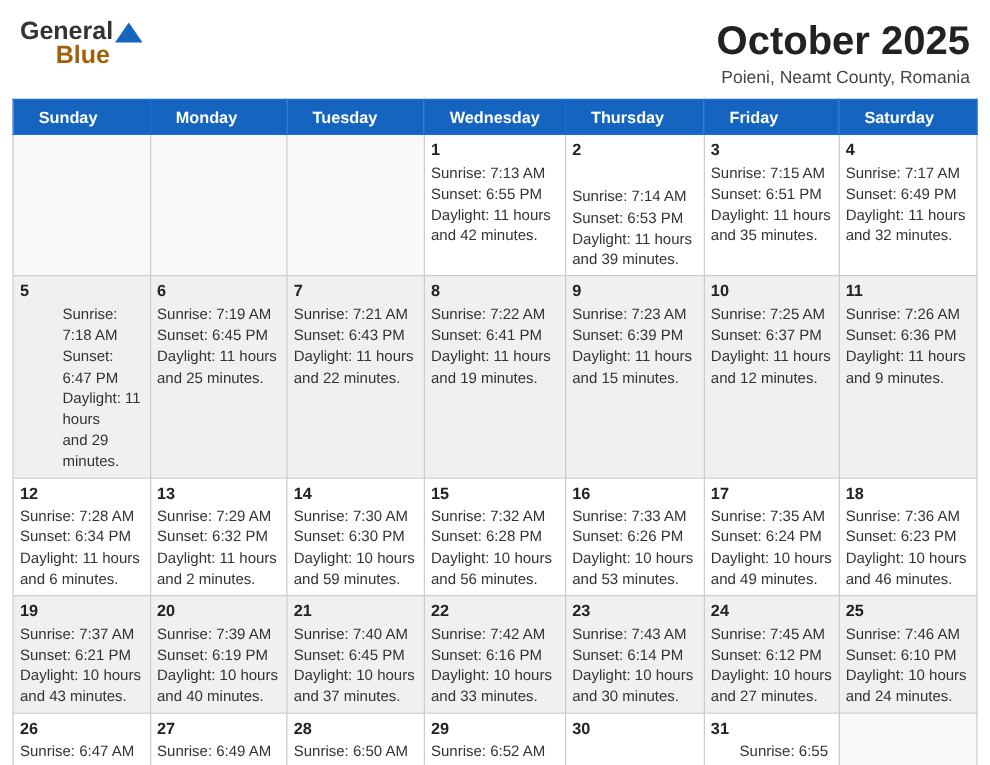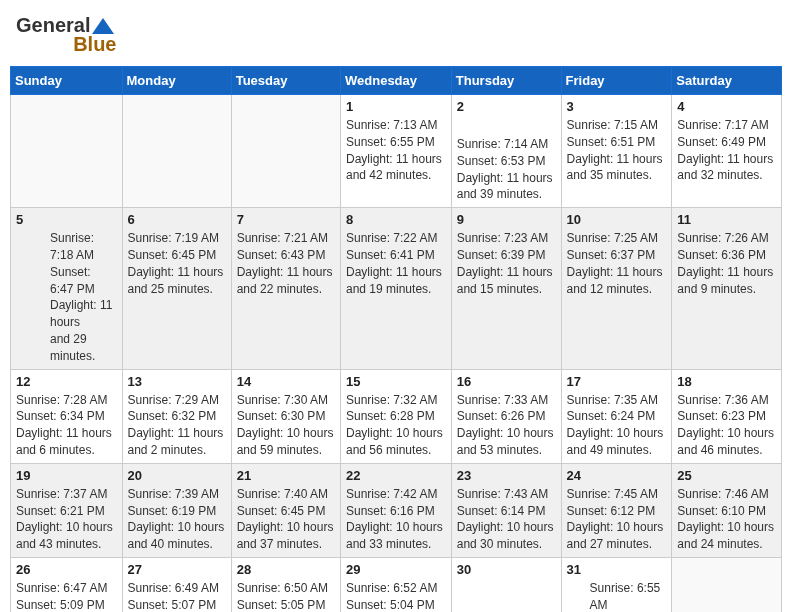--- a/index.html
+++ b/index.html
@@ -13,21 +13,21 @@
     .header-area {
       display: flex;
       justify-content: space-between;
       align-items: flex-start;
       margin-bottom: 6px;
       padding: 4px 6px;
     }
     .logo {
       display: flex;
       flex-direction: column;
-      align-items: flex-end;
+      align-items: center;
     }
     .title-area {
       text-align: right;
     }
     .month-title {
       font-size: 32px;
       font-weight: bold;
       color: #222;
     }
     .location-title {
@@ -36,21 +36,21 @@
       margin-top: 2px;
     }
     .calendar {
       width: 100%;
       border-collapse: collapse;
       border: 1px solid #ccc;
     }
     .calendar th {
       background-color: #1565c0;
       color: #fff;
-      padding: 6px 4px;
+      padding: 6px 20px;
       text-align: left;
       font-size: 13px;
       font-weight: bold;
       border: 1px solid #1a6fd4;
     }
     .calendar td {
       border: 1px solid #ccc;
       vertical-align: top;
       padding: 4px 5px;
       font-size: 11px;
@@ -86,20 +86,24 @@
 <div class="header-area">
   <div class="logo">
     <div style="display:flex;align-items:center;">
       <span style="font-size:20px;font-weight:bold;color:#333;">General</span>
       <svg width="22" height="20" viewBox="0 0 22 20" style="margin:0 2px;">
         <polygon points="11,2 22,18 0,18" fill="#1565c0"></polygon>
       </svg>
     </div>
     <span style="font-size:20px;font-weight:bold;color:#a16207;margin-top:-4px;">Blue</span>
   </div>
+  <div class="title-area">
+    <div class="month-title">October 2025</div>
+    <div class="location-title">Poieni, Neamt County, Romania</div>
+  </div>
 </div>
 
 <table class="calendar">
   <thead>
     <tr>
     <th>Sunday</th>
         <th>Monday</th>
         <th>Tuesday</th>
         <th>Wednesday</th>
         <th>Thursday</th>

